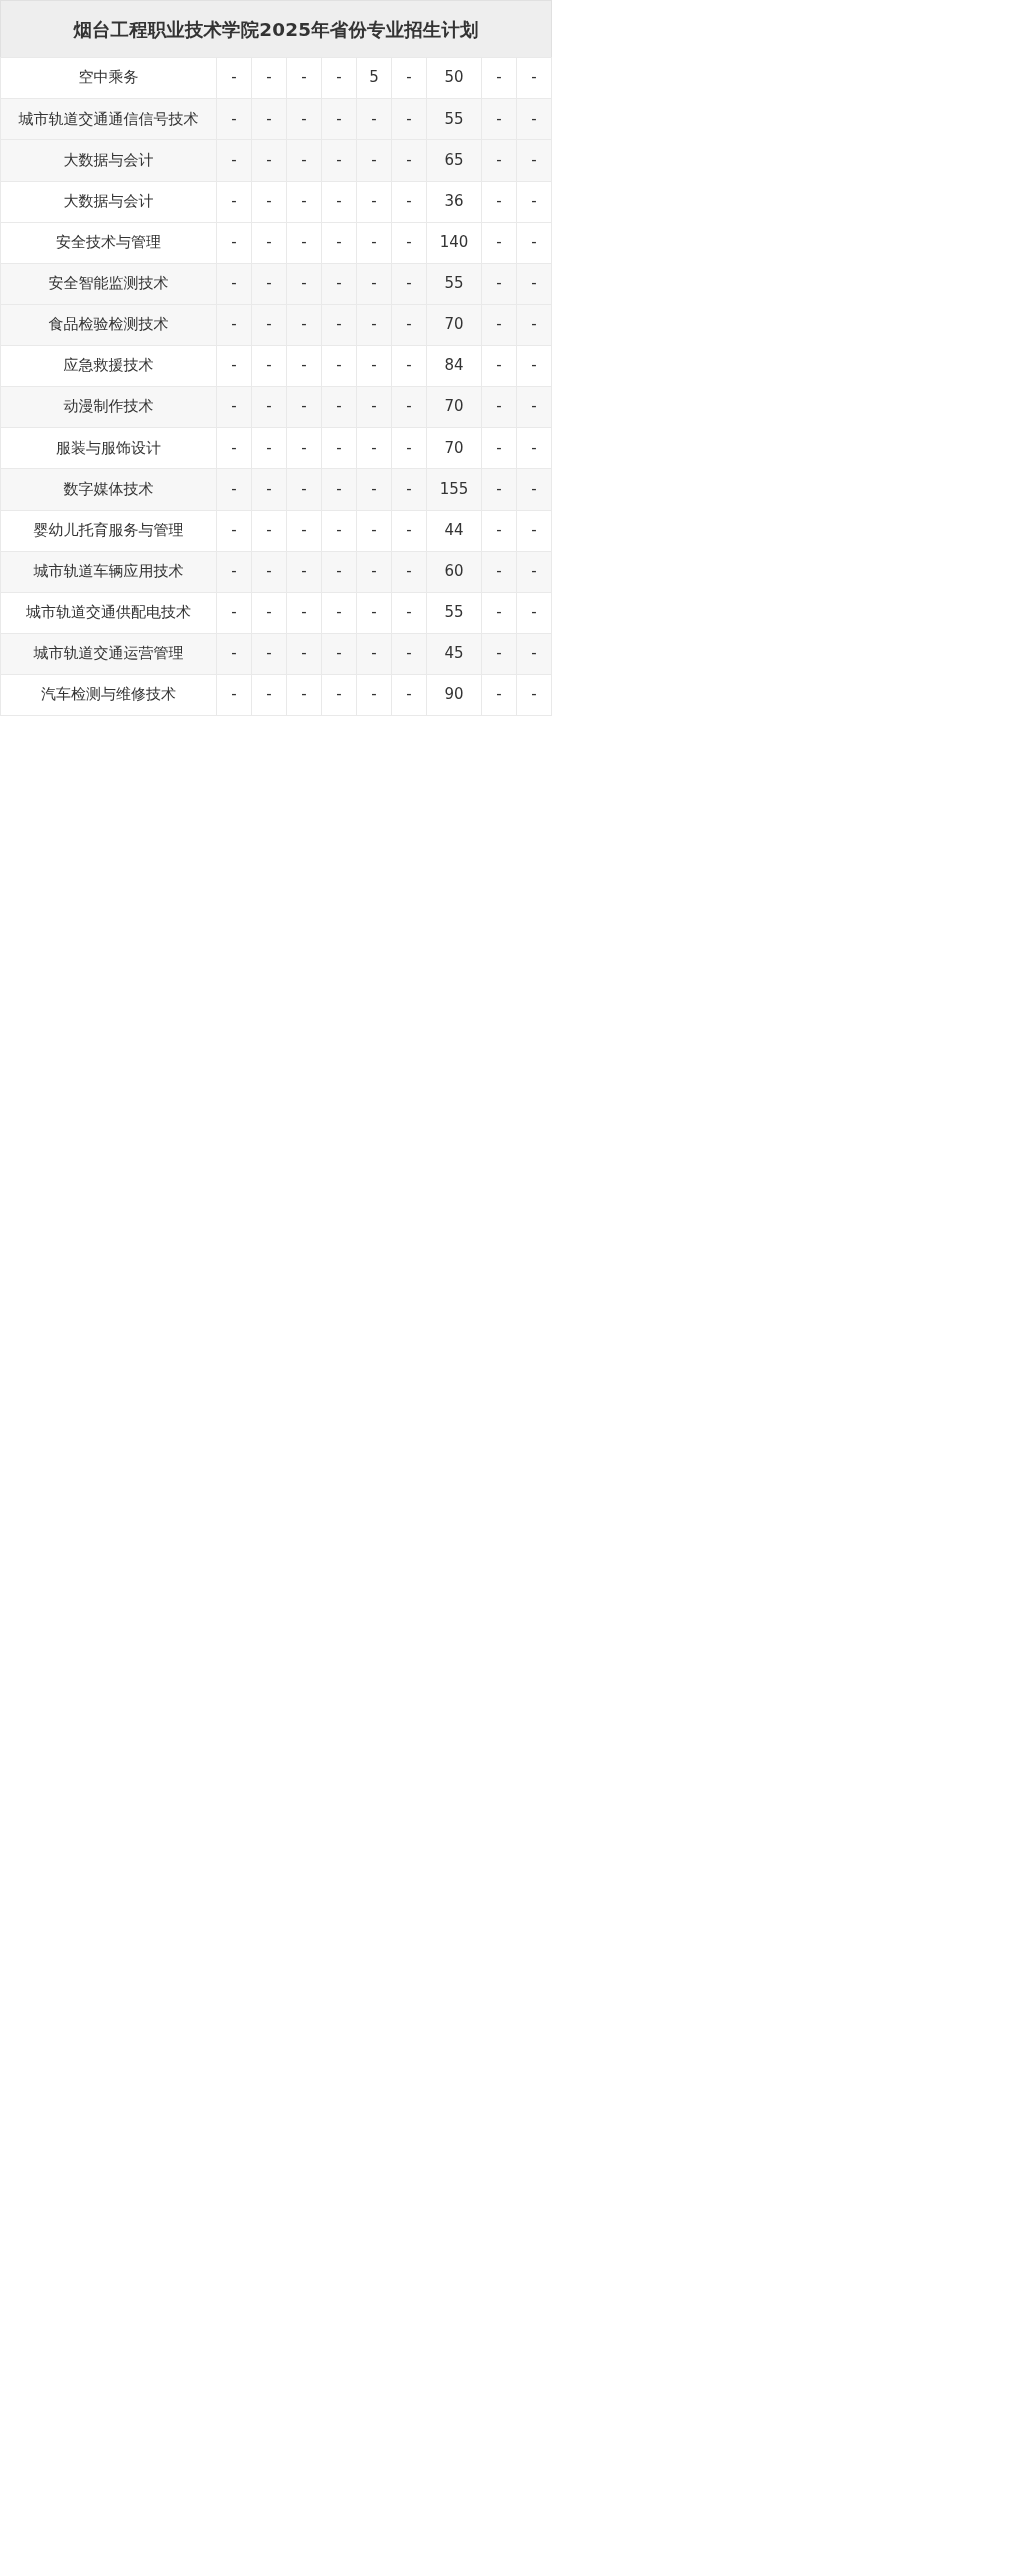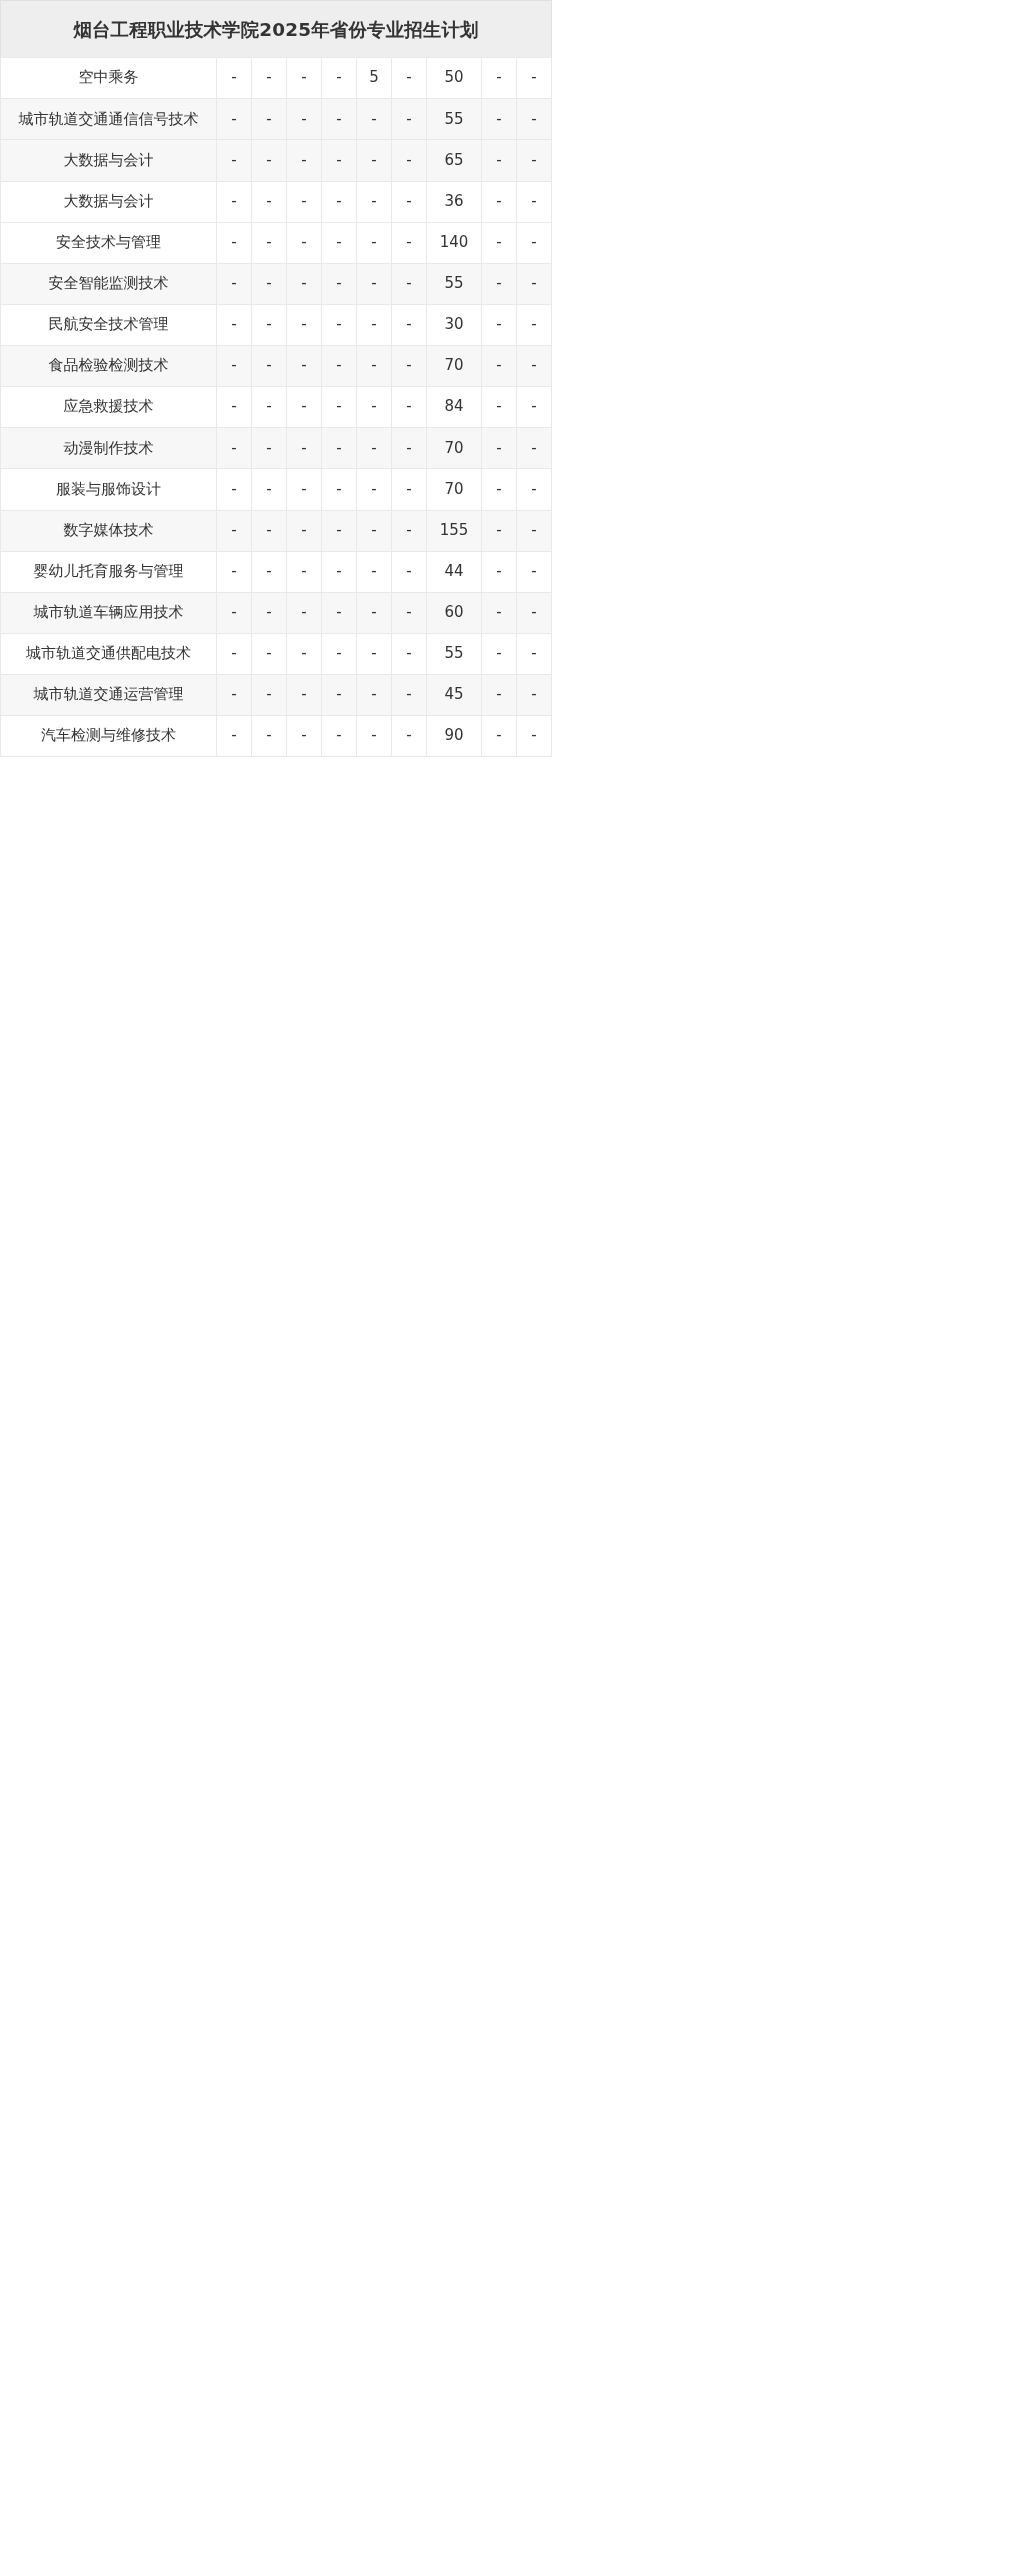--- a/index.html
+++ b/index.html
@@ -135,32 +135,20 @@
           <td class="num-cell">-</td>
           <td class="num-cell">-</td>
           <td class="num-cell">-</td>
           <td class="num-cell">-</td>
           <td class="num-cell">-</td>
           <td class="num-cell">-</td>
           <td class="num-cell wide">55</td>
           <td class="num-cell">-</td>
           <td class="num-cell">-</td>
         </tr>
-        <tr class="row-odd">
-          <td class="major-cell">民航安全技术管理</td>
-          <td class="num-cell">-</td>
-          <td class="num-cell">-</td>
-          <td class="num-cell">-</td>
-          <td class="num-cell">-</td>
-          <td class="num-cell">-</td>
-          <td class="num-cell">-</td>
-          <td class="num-cell wide">30</td>
-          <td class="num-cell">-</td>
-          <td class="num-cell">-</td>
-        </tr>
         <tr class="row-even">
           <td class="major-cell">食品检验检测技术</td>
           <td class="num-cell">-</td>
           <td class="num-cell">-</td>
           <td class="num-cell">-</td>
           <td class="num-cell">-</td>
           <td class="num-cell">-</td>
           <td class="num-cell">-</td>
           <td class="num-cell wide">70</td>
           <td class="num-cell">-</td>

